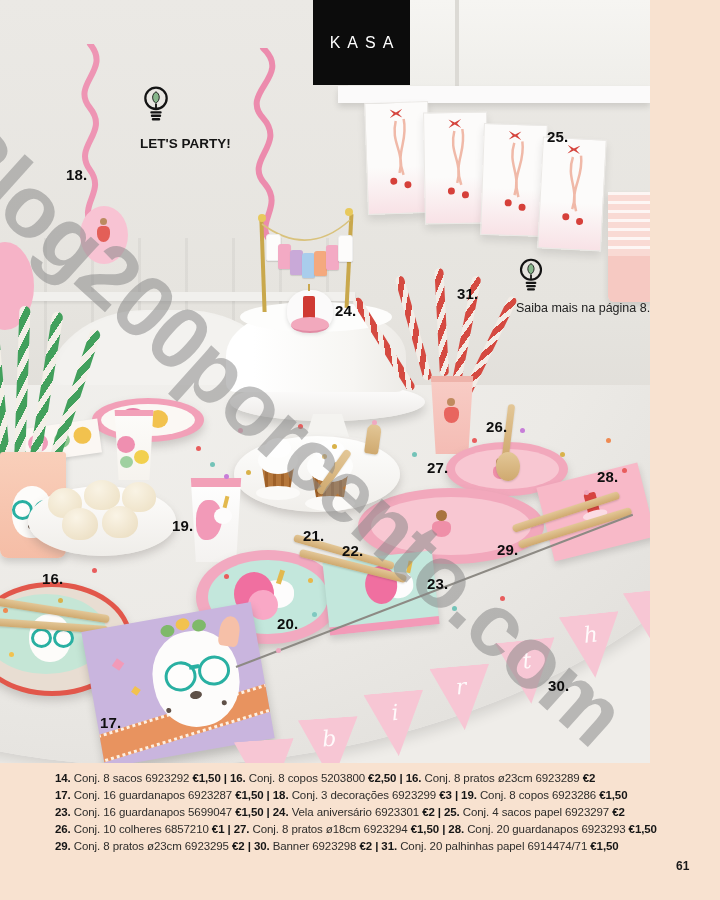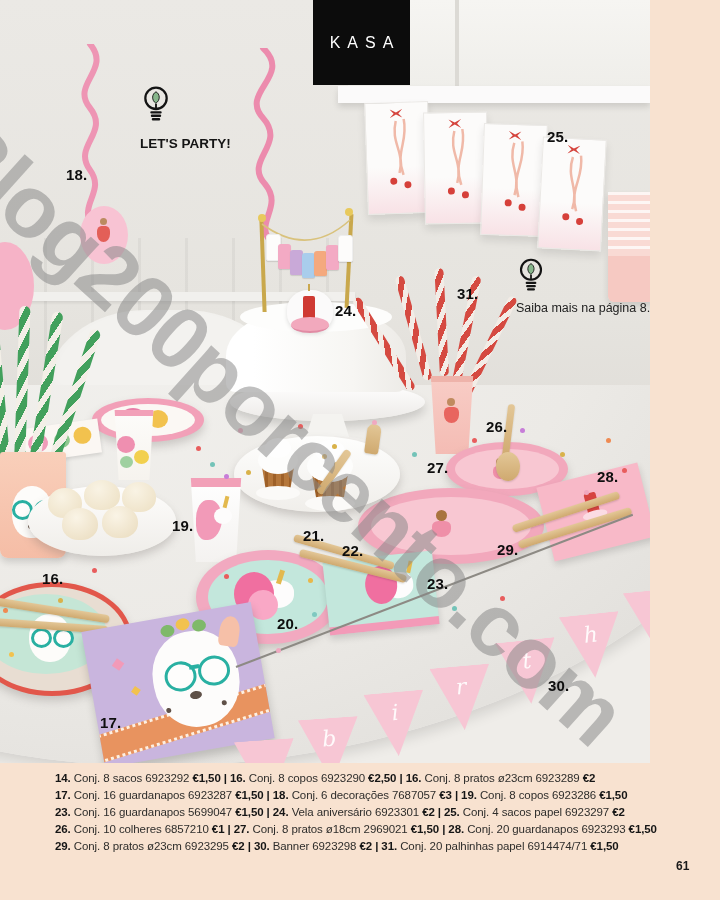--- a/index.html
+++ b/index.html
@@ -365,21 +365,21 @@
       <div class="co" style="left: 486px; top: 418px;">26.</div>
       <div class="co" style="left: 427px; top: 459px;">27.</div>
       <div class="co" style="left: 597px; top: 468px;">28.</div>
       <div class="co" style="left: 497px; top: 541px;">29.</div>
       <div class="co" style="left: 548px; top: 677px;">30.</div>
       <div class="co" style="left: 457px; top: 285px;">31.</div>
     </div>
 
   <div class="a footer">
     <div class="pl">
-        <div><span class="b">14. </span><span>Conj. 8 sacos 6923292 </span><span class="b">€1,50</span><span class="sep"> | </span><span class="b">16. </span><span>Conj. 8 copos 6923290 </span><span class="b">€2,50</span><span class="sep"> | </span><span class="b">16. </span><span>Conj. 8 pratos ø23cm 6923289 </span><span class="b">€2</span></div>
-        <div><span class="b">17. </span><span>Conj. 16 guardanapos 6923287 </span><span class="b">€1,50</span><span class="sep"> | </span><span class="b">18. </span><span>Conj. 6 decorações 7687057 </span><span class="b">€3</span><span class="sep"> | </span><span class="b">19. </span><span>Conj. 8 copos 6923286 </span><span class="b">€1,50</span></div>
+        <div><span class="b">14. </span><span>Conj. 8 sacos 6923292 </span><span class="b">€1,50</span><span class="sep"> | </span><span class="b">16. </span><span>Conj. 8 copos 5203800 </span><span class="b">€2,50</span><span class="sep"> | </span><span class="b">16. </span><span>Conj. 8 pratos ø23cm 6923289 </span><span class="b">€2</span></div>
+        <div><span class="b">17. </span><span>Conj. 16 guardanapos 6923287 </span><span class="b">€1,50</span><span class="sep"> | </span><span class="b">18. </span><span>Conj. 3 decorações 6923299 </span><span class="b">€3</span><span class="sep"> | </span><span class="b">19. </span><span>Conj. 8 copos 6923286 </span><span class="b">€1,50</span></div>
         <div><span class="b">23. </span><span>Conj. 16 guardanapos 5699047 </span><span class="b">€1,50</span><span class="sep"> | </span><span class="b">24. </span><span>Vela aniversário 6923301 </span><span class="b">€2</span><span class="sep"> | </span><span class="b">25. </span><span>Conj. 4 sacos papel 6923297 </span><span class="b">€2</span></div>
-        <div><span class="b">26. </span><span>Conj. 10 colheres 6857210 </span><span class="b">€1</span><span class="sep"> | </span><span class="b">27. </span><span>Conj. 8 pratos ø18cm 2969021 </span><span class="b">€1,50</span><span class="sep"> | </span><span class="b">28. </span><span>Conj. 20 guardanapos 6923293 </span><span class="b">€1,50</span></div>
+        <div><span class="b">26. </span><span>Conj. 10 colheres 6857210 </span><span class="b">€1</span><span class="sep"> | </span><span class="b">27. </span><span>Conj. 8 pratos ø18cm 6923294 </span><span class="b">€1,50</span><span class="sep"> | </span><span class="b">28. </span><span>Conj. 20 guardanapos 6923293 </span><span class="b">€1,50</span></div>
         <div><span class="b">29. </span><span>Conj. 8 pratos ø23cm 6923295 </span><span class="b">€2</span><span class="sep"> | </span><span class="b">30. </span><span>Banner 6923298 </span><span class="b">€2</span><span class="sep"> | </span><span class="b">31. </span><span>Conj. 20 palhinhas papel 6914474/71 </span><span class="b">€1,50</span></div>
       </div>
     <div class="pagenum">61</div>
   </div>
 </div>
 
 </body></html>

